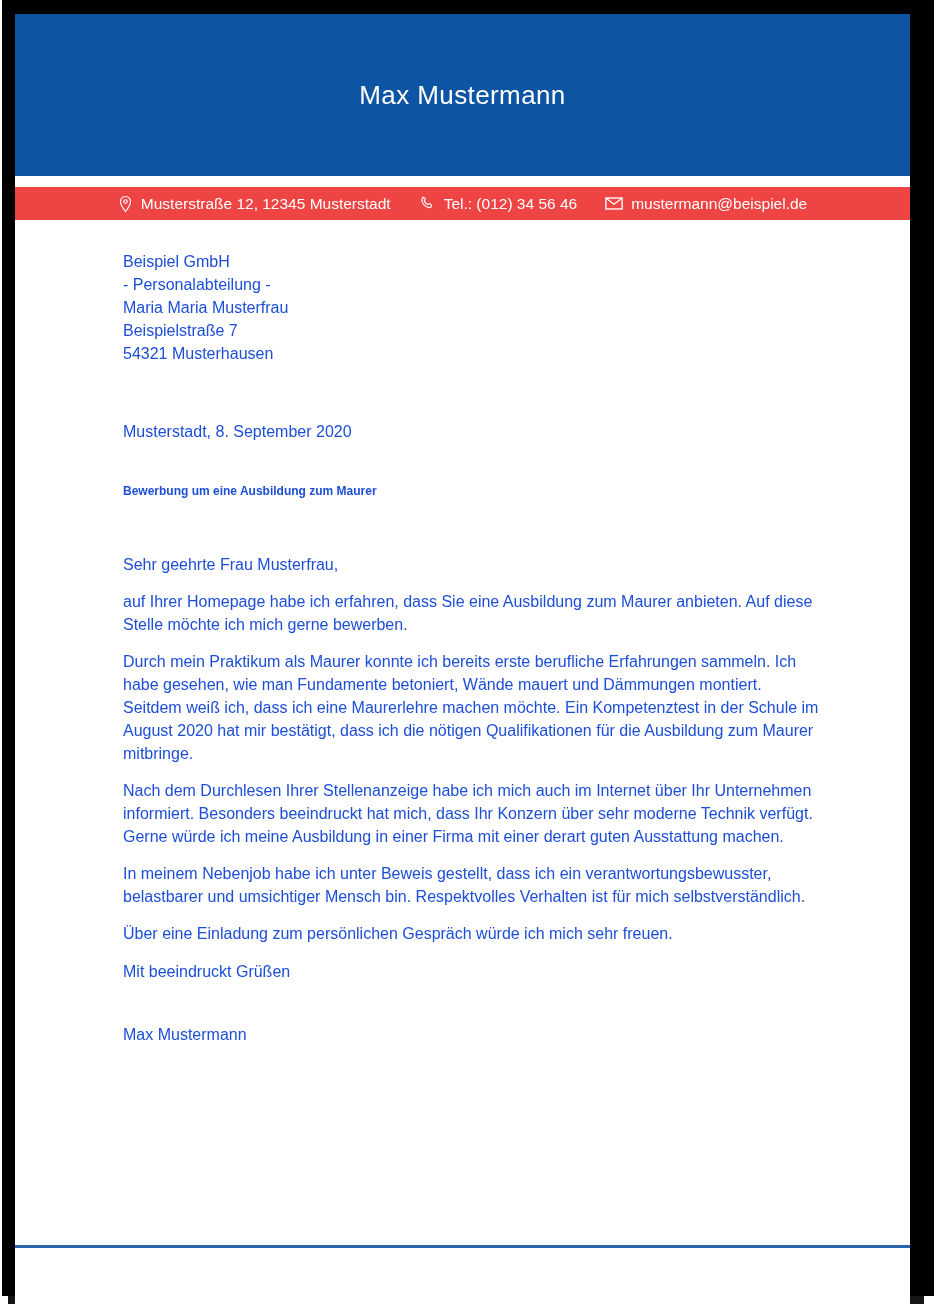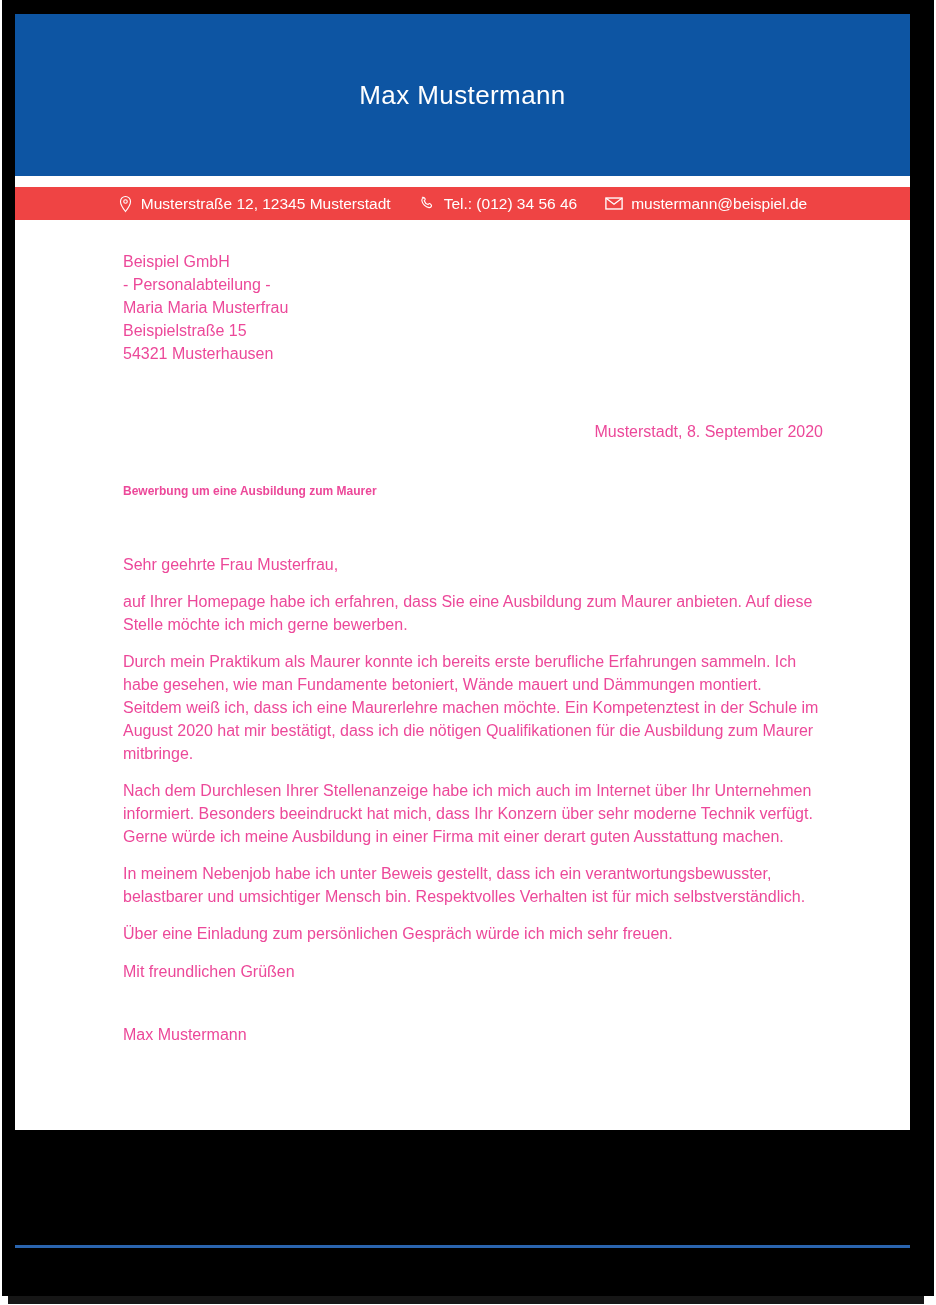--- a/index.html
+++ b/index.html
@@ -18,21 +18,21 @@
   }
   .scan-shadow {
     position: absolute;
     left: 8px; top: 1296px;
     width: 916px; height: 8px;
     background: #161616;
   }
   .page {
     position: absolute;
     left: 15px; top: 14px;
-    width: 895px; height: 1116px;
+    width: 895px; height: 1292px;
     background: #ffffff;
   }
   .header-banner {
     height: 162px;
     background: #0d55a3;
     display: flex;
     align-items: center;
     justify-content: center;
   }
   .page-title {
@@ -49,26 +49,26 @@
     display: flex;
     align-items: center;
     justify-content: center;
     gap: 28px;
     font-size: 15.5px;
   }
   .contact-item { display: flex; align-items: center; gap: 8px; white-space: nowrap; }
   .contact-item svg { display: block; }
   .letter-body {
     padding: 30px 87px 0 108px;
-    color: #ec4899;
+    color: #1d4ed8;
     font-size: 16px;
     line-height: 23px;
   }
   .recipient-block div { line-height: 23px; }
-  .date-row { text-align: right; margin-top: 55px; }
+  .date-row { margin-top: 55px; }
   .subject-line { font-weight: 700; font-size: 12px; margin-top: 37px; }
   .salutation { margin-top: 50px; }
   .letter-body p { margin: 14px 0 0 0; }
   .closing { margin-top: 15px; }
   .signature-name { margin-top: 40px; }
   .footer-accent-line {
     position: absolute;
     left: 0; top: 1231px;
     width: 100%; height: 3px;
     background: #2a64ae;
@@ -116,37 +116,37 @@
       <span>mustermann@beispiel.de</span>
     </div>
   </div>
 
   <div class="letter-body">
 
     <div class="recipient-block">
       <div>Beispiel GmbH</div>
       <div>- Personalabteilung -</div>
       <div>Maria Maria Musterfrau</div>
-      <div>Beispielstraße 15</div>
+      <div>Beispielstraße 7</div>
       <div>54321 Musterhausen</div>
     </div>
 
     <div class="date-row">Musterstadt, 8. September 2020</div>
 
     <div class="subject-line">Bewerbung um eine Ausbildung zum Maurer</div>
 
     <div class="salutation">Sehr geehrte Frau Musterfrau,</div>
 
     <p>auf Ihrer Homepage habe ich erfahren, dass Sie eine Ausbildung zum Maurer anbieten. Auf diese Stelle möchte ich mich gerne bewerben.</p>
     <p>Durch mein Praktikum als Maurer konnte ich bereits erste berufliche Erfahrungen sammeln. Ich habe gesehen, wie man Fundamente betoniert, Wände mauert und Dämmungen montiert. Seitdem weiß ich, dass ich eine Maurerlehre machen möchte. Ein Kompetenztest in der Schule im August 2020 hat mir bestätigt, dass ich die nötigen Qualifikationen für die Ausbildung zum Maurer mitbringe.</p>
     <p>Nach dem Durchlesen Ihrer Stellenanzeige habe ich mich auch im Internet über Ihr Unternehmen informiert. Besonders beeindruckt hat mich, dass Ihr Konzern über sehr moderne Technik verfügt. Gerne würde ich meine Ausbildung in einer Firma mit einer derart guten Ausstattung machen.</p>
     <p>In meinem Nebenjob habe ich unter Beweis gestellt, dass ich ein verantwortungsbewusster, belastbarer und umsichtiger Mensch bin. Respektvolles Verhalten ist für mich selbstverständlich.</p>
     <p>Über eine Einladung zum persönlichen Gespräch würde ich mich sehr freuen.</p>
 
-    <div class="closing">Mit freundlichen Grüßen</div>
+    <div class="closing">Mit beeindruckt Grüßen</div>
 
     <div class="signature-name">Max Mustermann</div>
 
   </div>
 
   <div class="footer-accent-line"></div>
 
 </div>
 
 </body></html>

